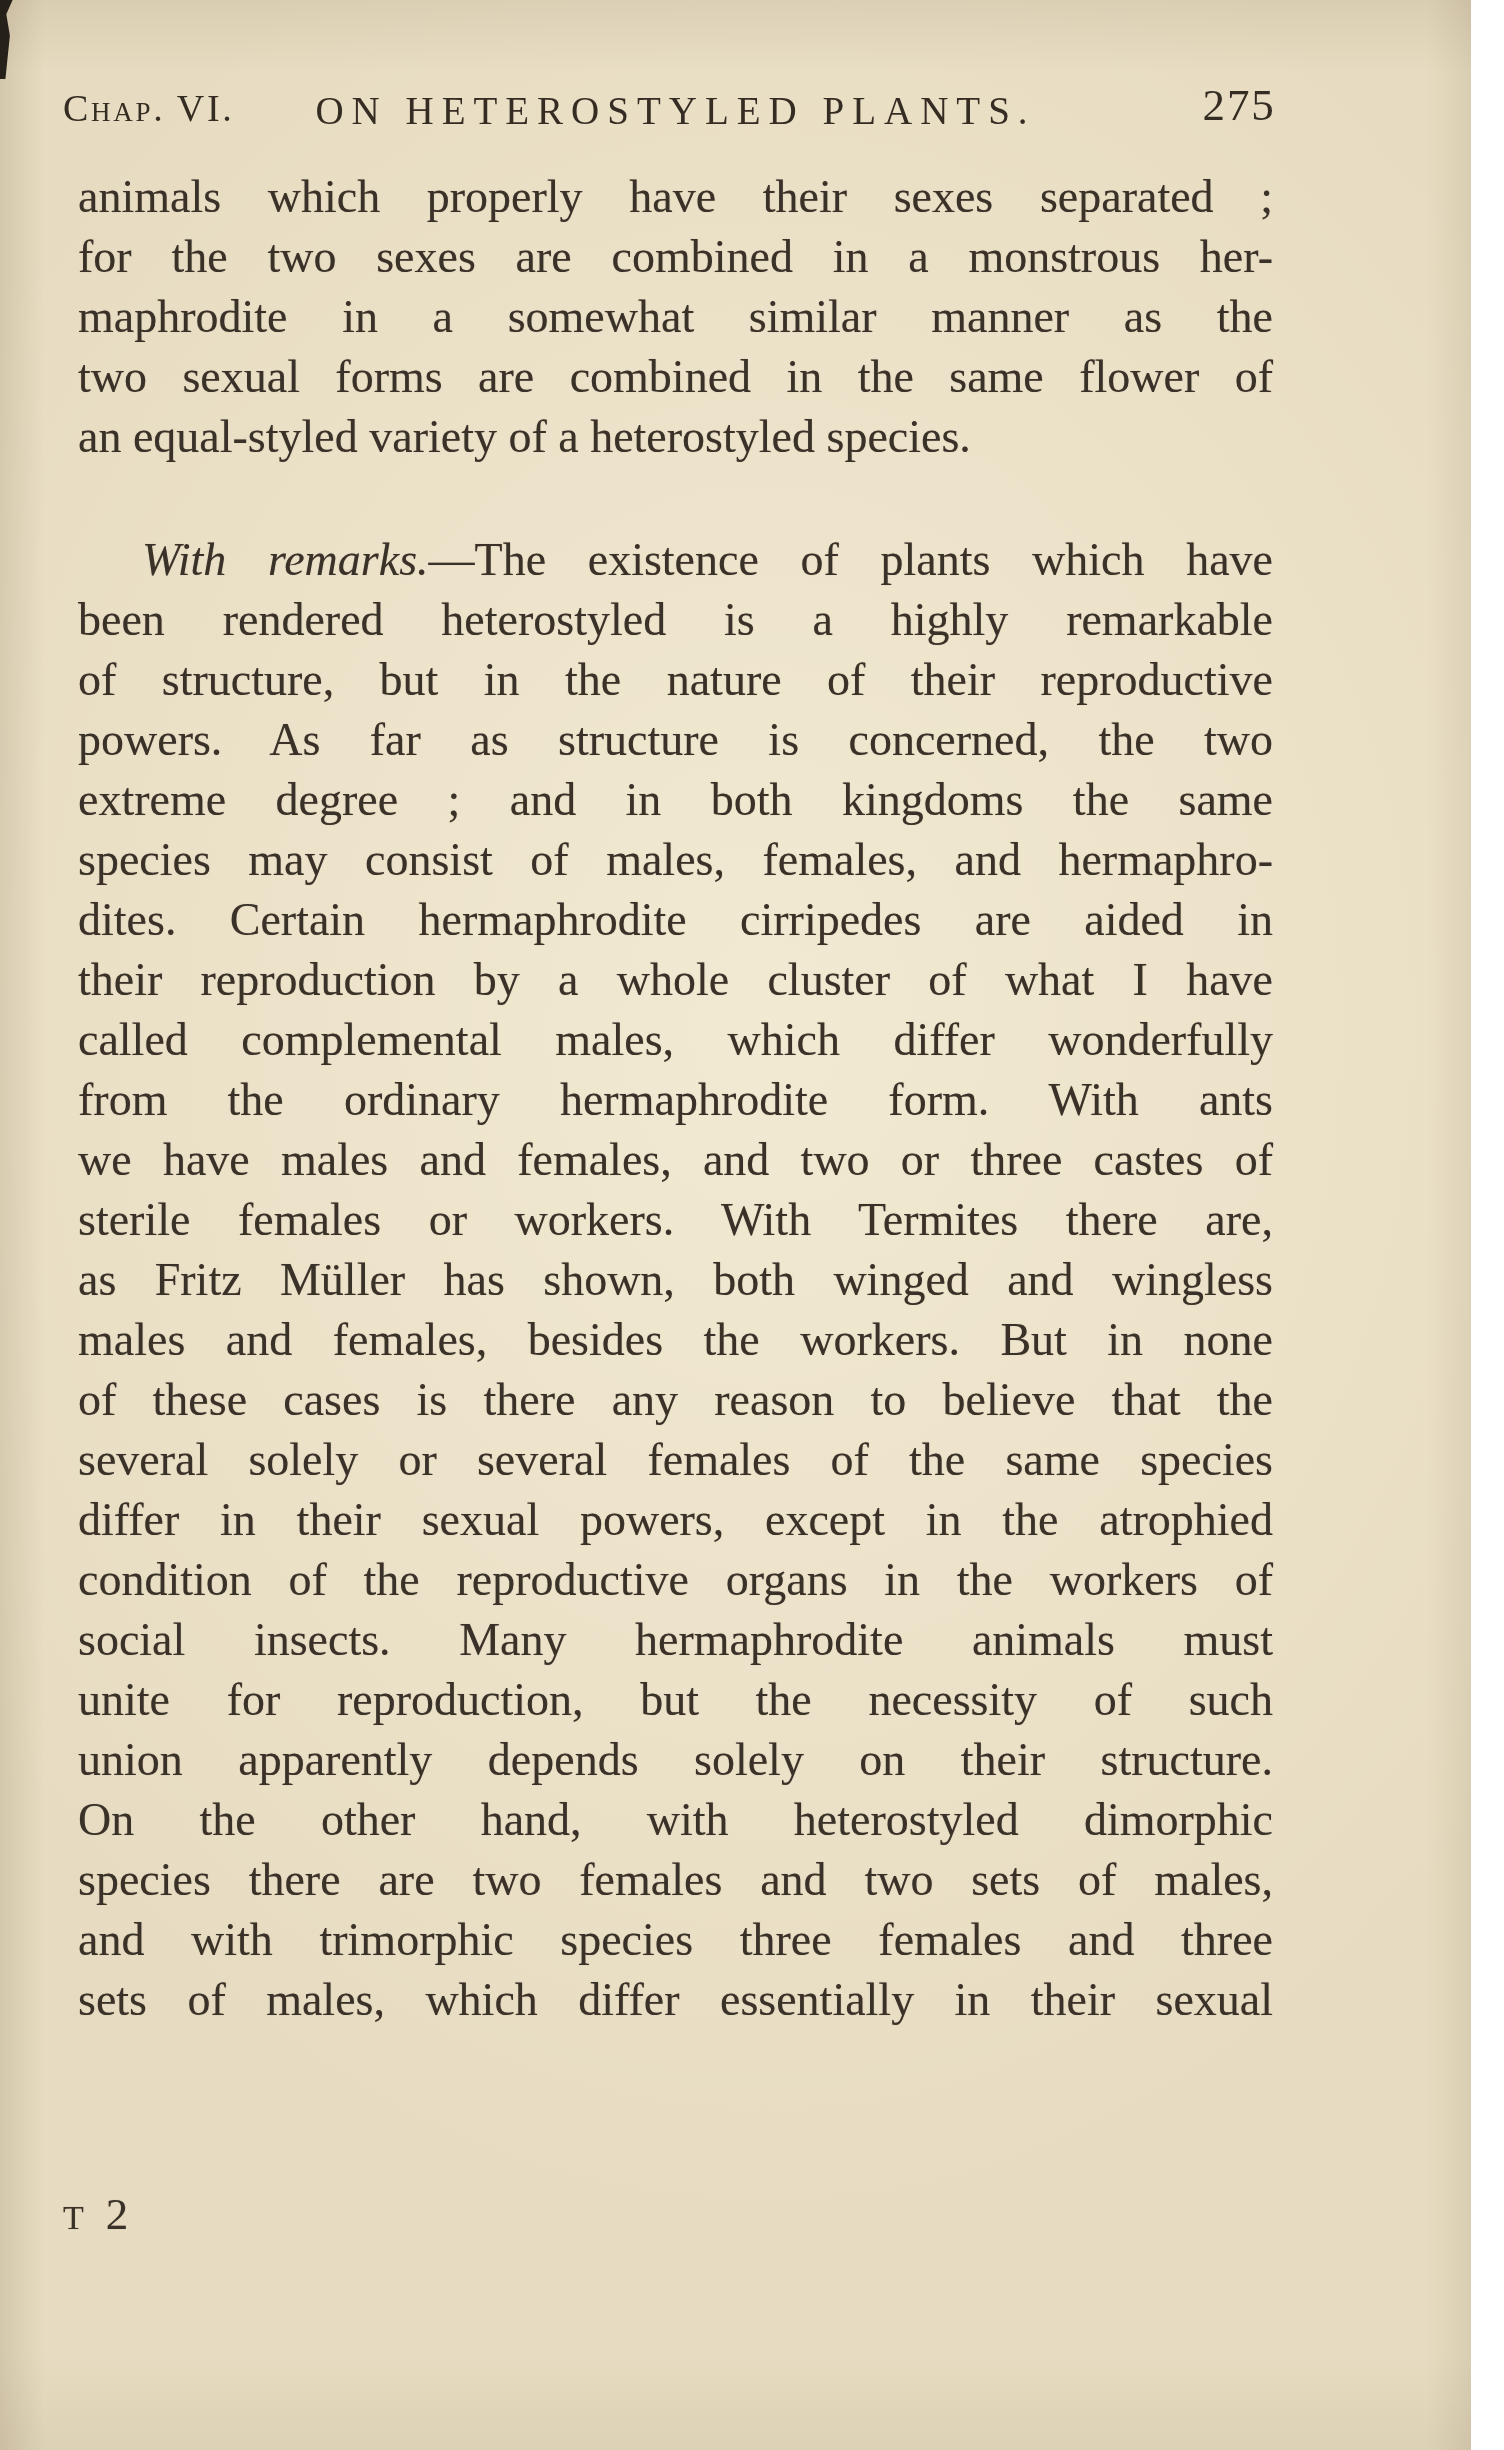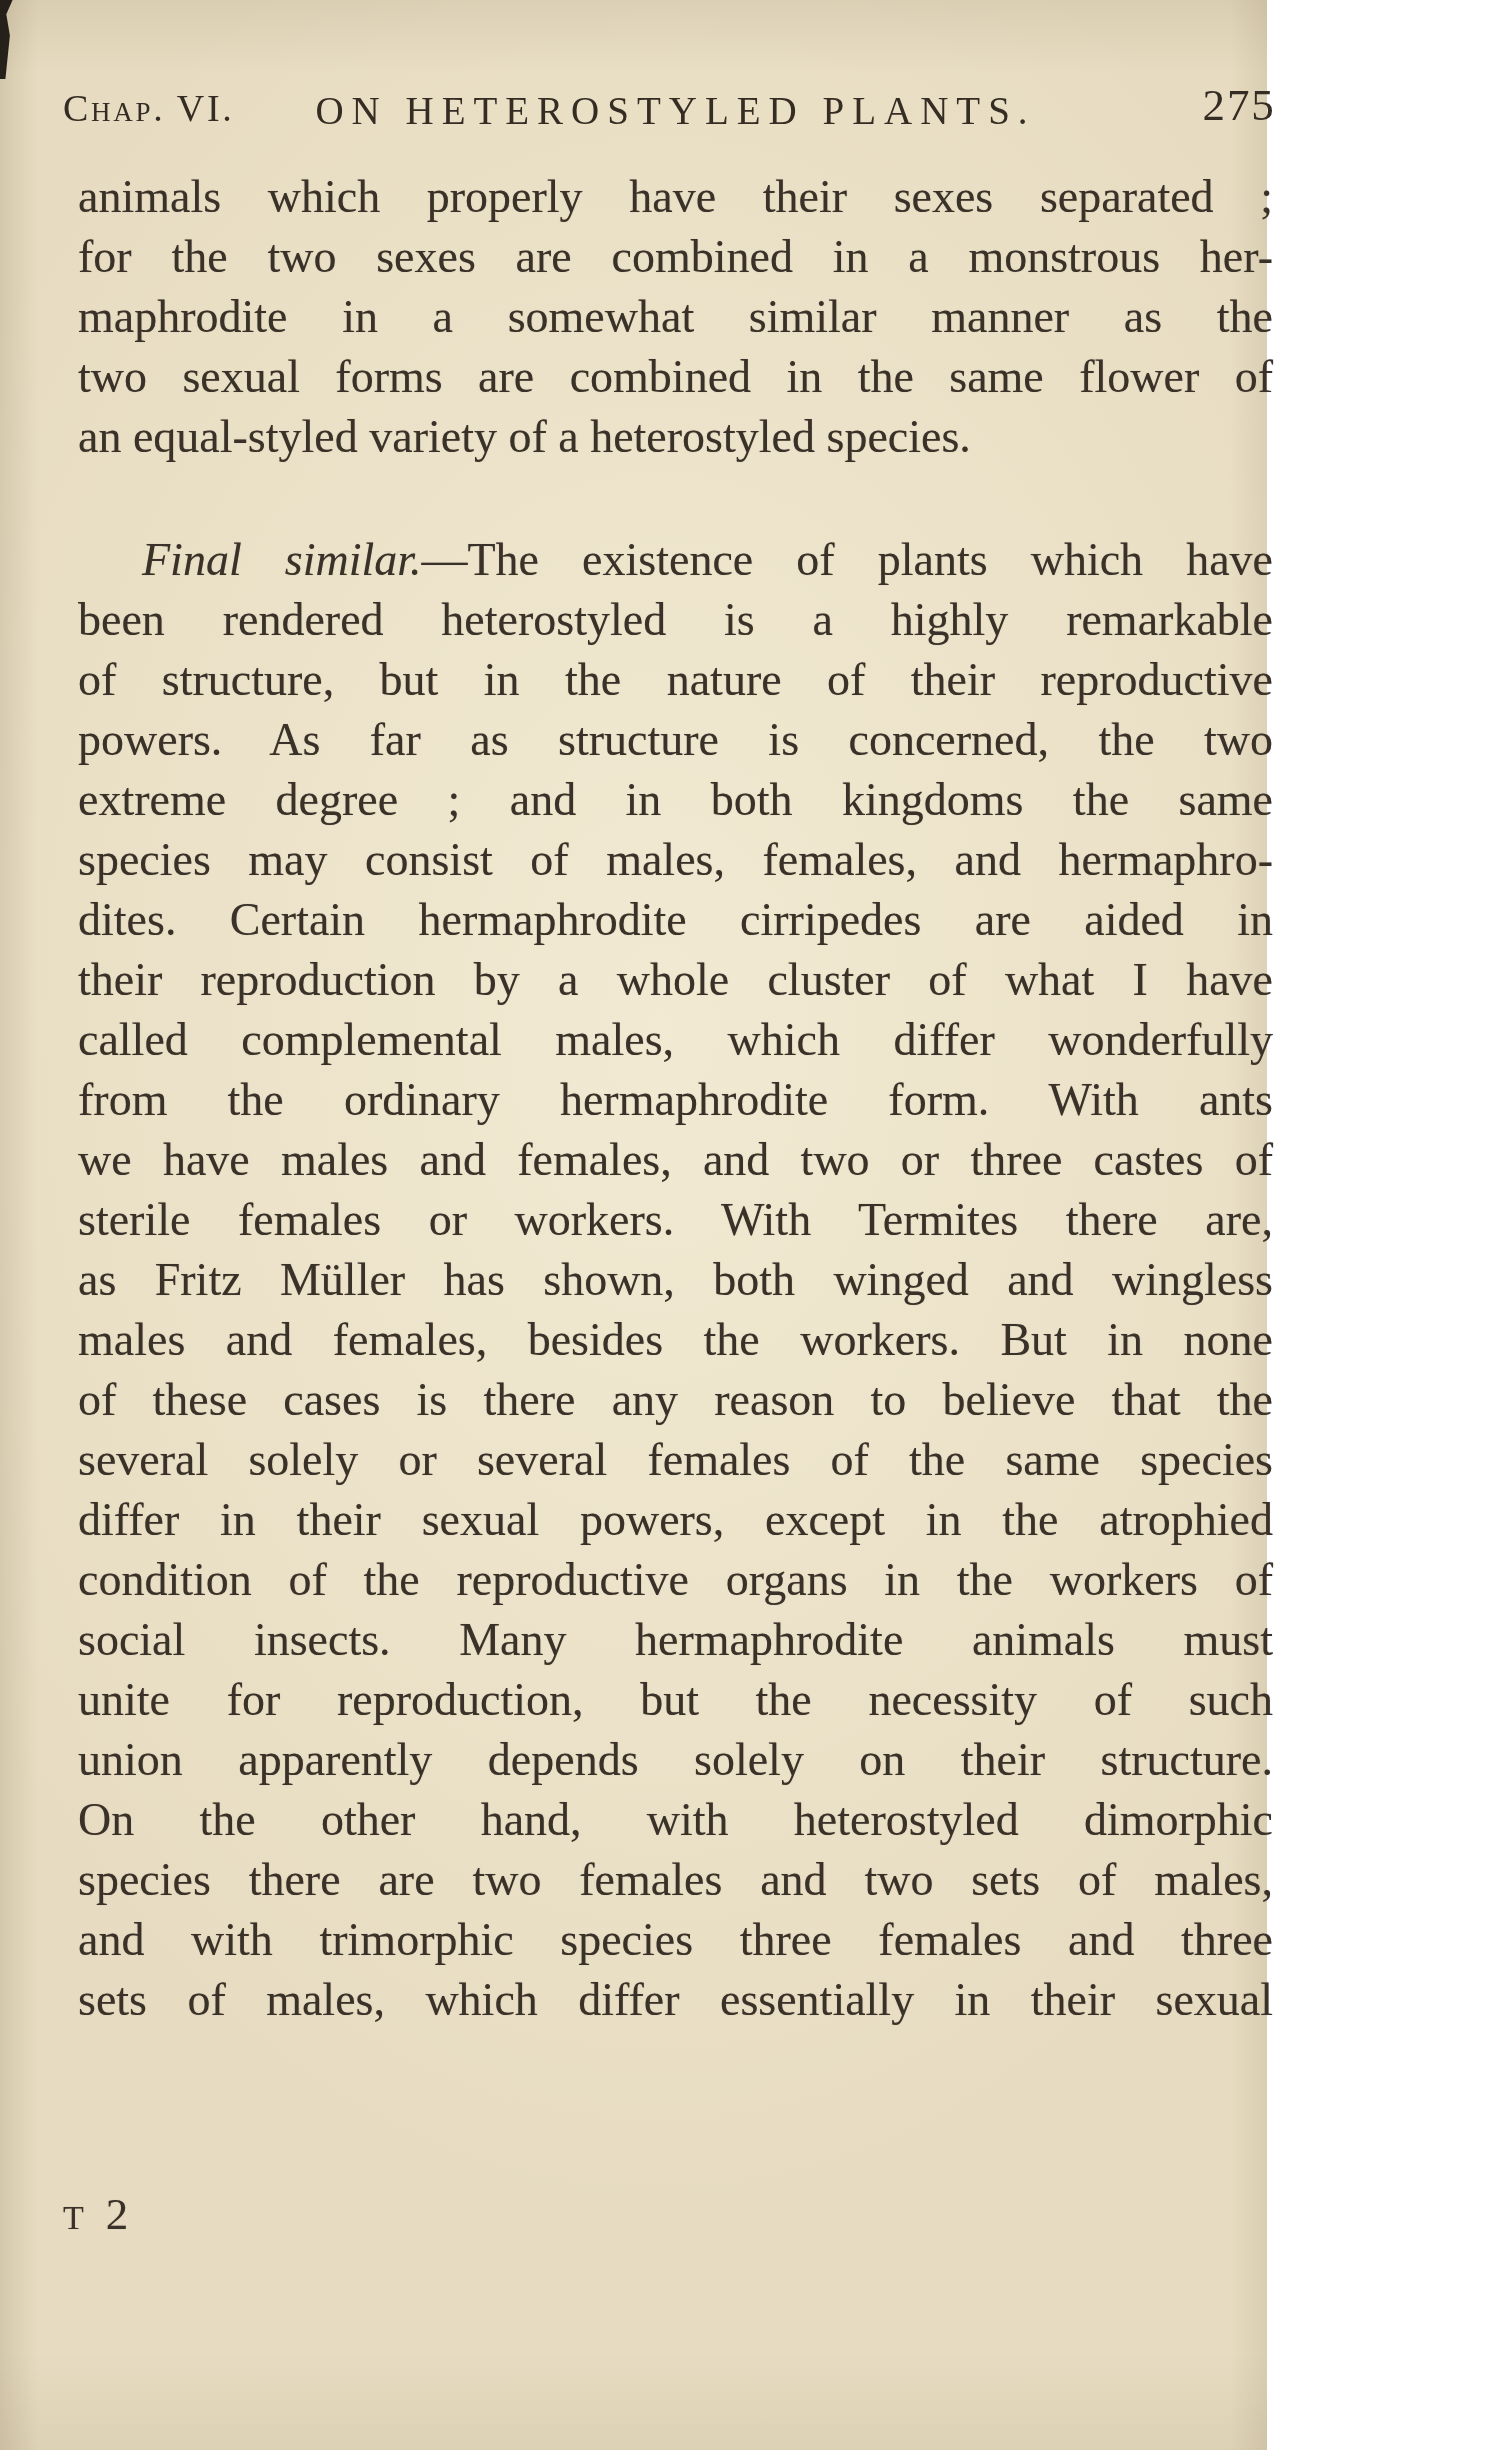--- a/index.html
+++ b/index.html
@@ -3,21 +3,21 @@
 <meta charset="utf-8">
 <style>
   html, body { margin: 0; padding: 0; }
   body {
     width: 1505px; height: 2450px;
     font-family: "Liberation Serif", "DejaVu Serif", serif;
     overflow: hidden;
   }
   .page {
     position: relative;
-    width: 1267px; height: 2450px;
+    width: 1471px; height: 2450px;
     background-color: #e7dcc1;
     background-image:
       radial-gradient(120% 90% at 52% 42%, rgba(255,250,232,0.45) 0%, rgba(255,250,232,0.0) 55%),
       linear-gradient(90deg, rgba(92,72,42,0.14) 0%, rgba(92,72,42,0.0) 3%, rgba(92,72,42,0.0) 97%, rgba(92,72,42,0.10) 100%),
       linear-gradient(180deg, rgba(92,72,42,0.10) 0%, rgba(92,72,42,0.0) 3%, rgba(92,72,42,0.0) 96%, rgba(92,72,42,0.08) 100%);
     color: #3a3128;
   }
   .corner-mark {
     position: absolute; top: 0; left: 0;
     width: 18px; height: 79px;
@@ -87,21 +87,21 @@
 
   <main class="text-block">
       <div class="para">
         <div class="line">animals which properly have their sexes separated ;</div>
         <div class="line">for the two sexes are combined in a monstrous her-</div>
         <div class="line">maphrodite in a somewhat similar manner as the</div>
         <div class="line">two sexual forms are combined in the same flower of</div>
         <div class="line no-justify">an equal-styled variety of a heterostyled species.</div>
       </div>
       <div class="para">
-        <div class="line indent"><em>Final similar.</em>—The existence of plants which have</div>
+        <div class="line indent"><em>With remarks.</em>—The existence of plants which have</div>
         <div class="line">been rendered heterostyled is a highly remarkable</div>
         <div class="line">of structure, but in the nature of their reproductive</div>
         <div class="line">powers.  As far as structure is concerned, the two</div>
         <div class="line">extreme degree ; and in both kingdoms the same</div>
         <div class="line">species may consist of males, females, and hermaphro-</div>
         <div class="line">dites.  Certain hermaphrodite cirripedes are aided in</div>
         <div class="line">their reproduction by a whole cluster of what I have</div>
         <div class="line">called complemental males, which differ wonderfully</div>
         <div class="line">from the ordinary hermaphrodite form.  With ants</div>
         <div class="line">we have males and females, and two or three castes of</div>

